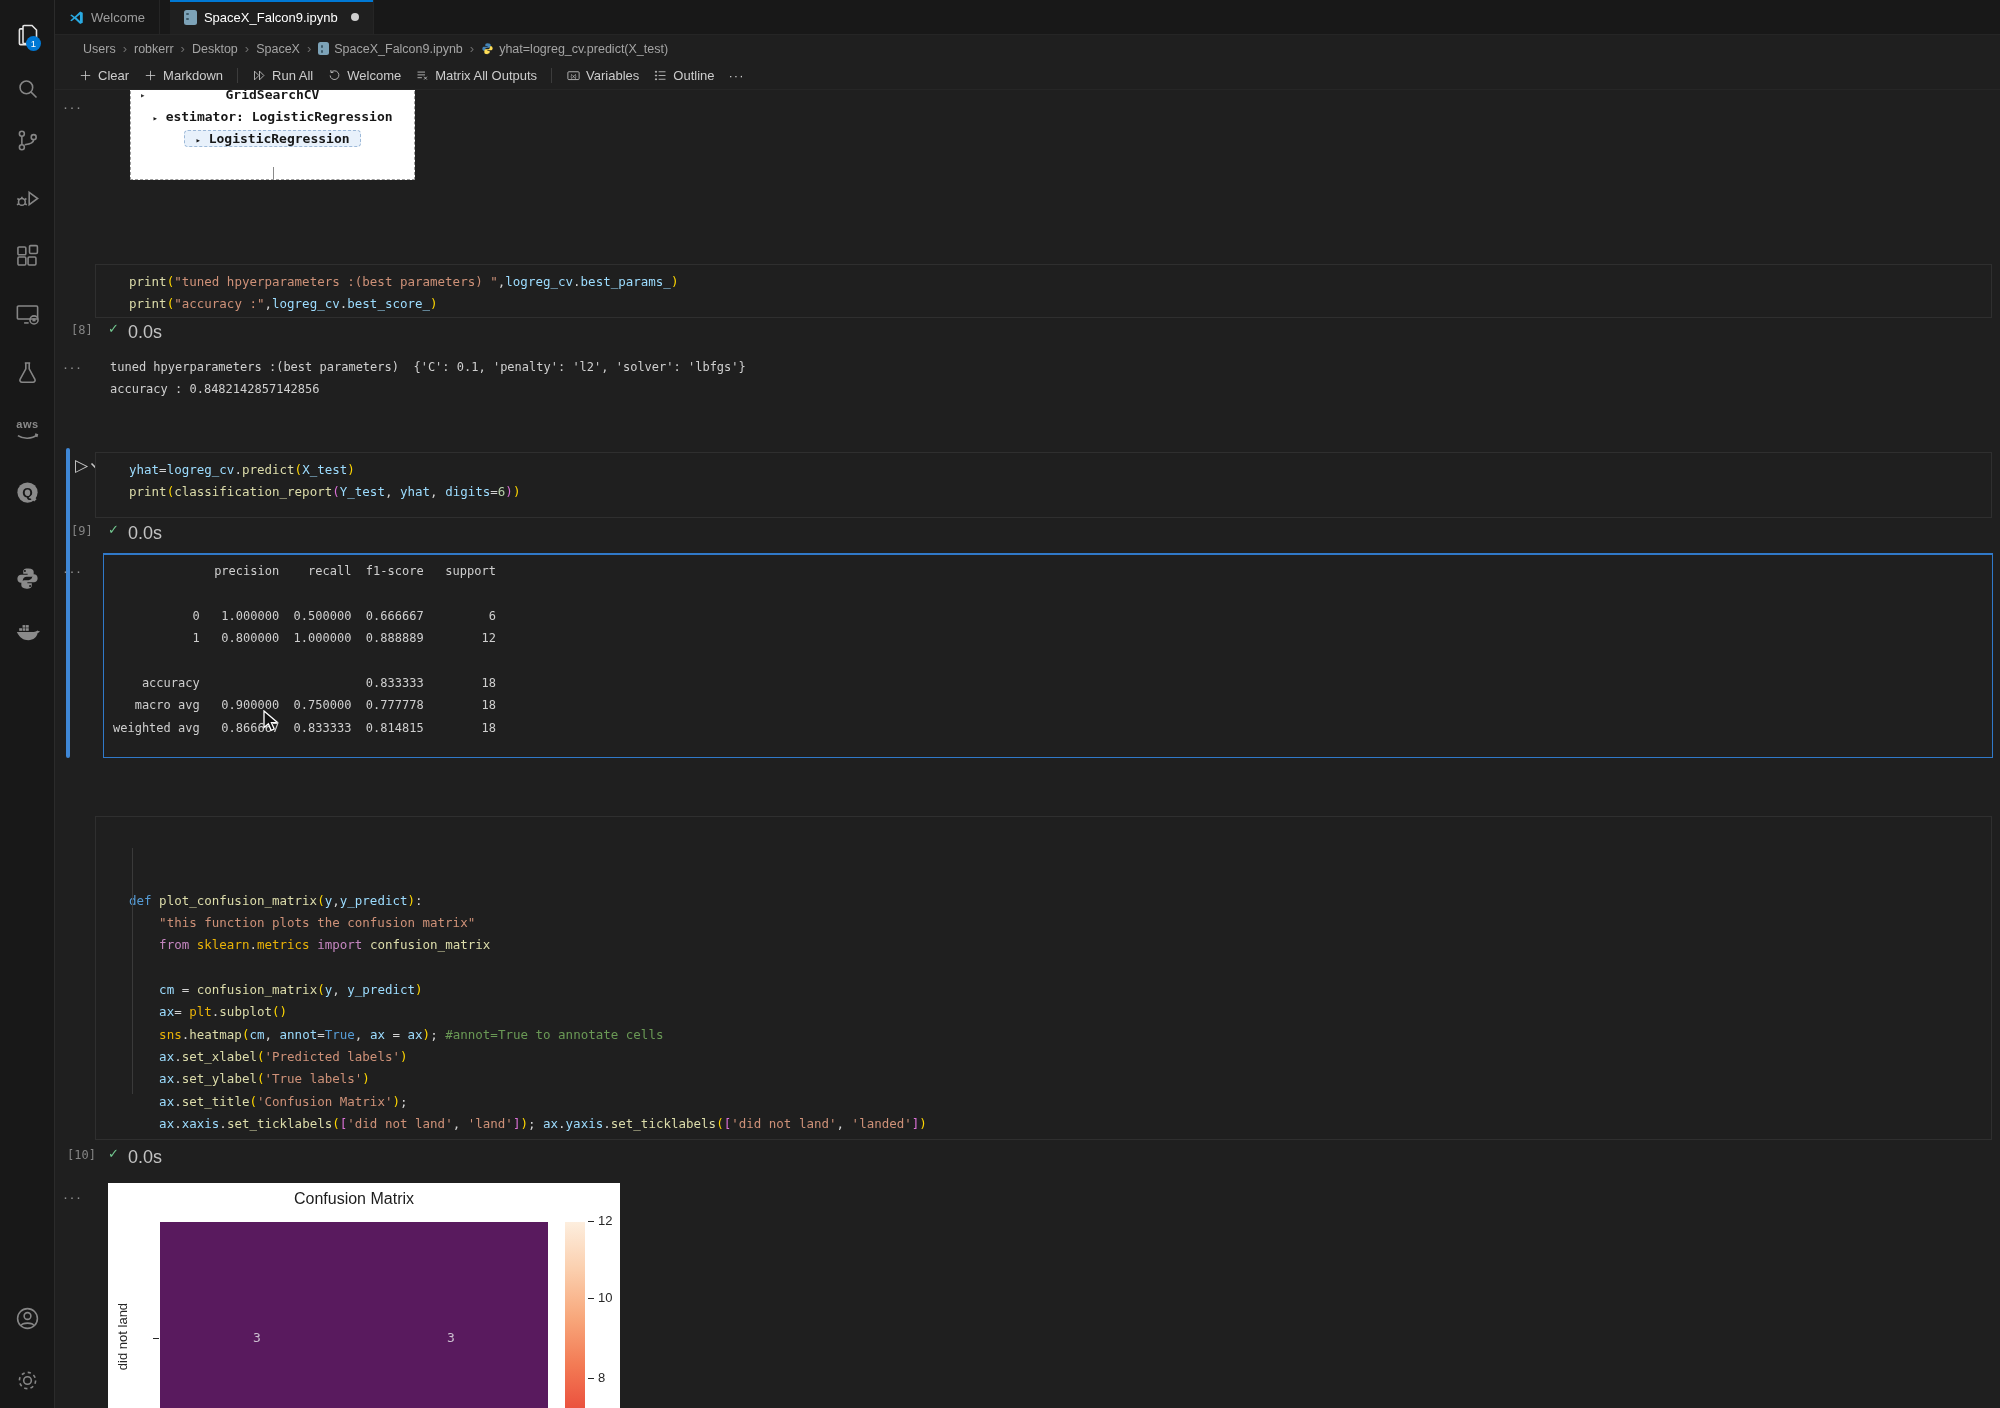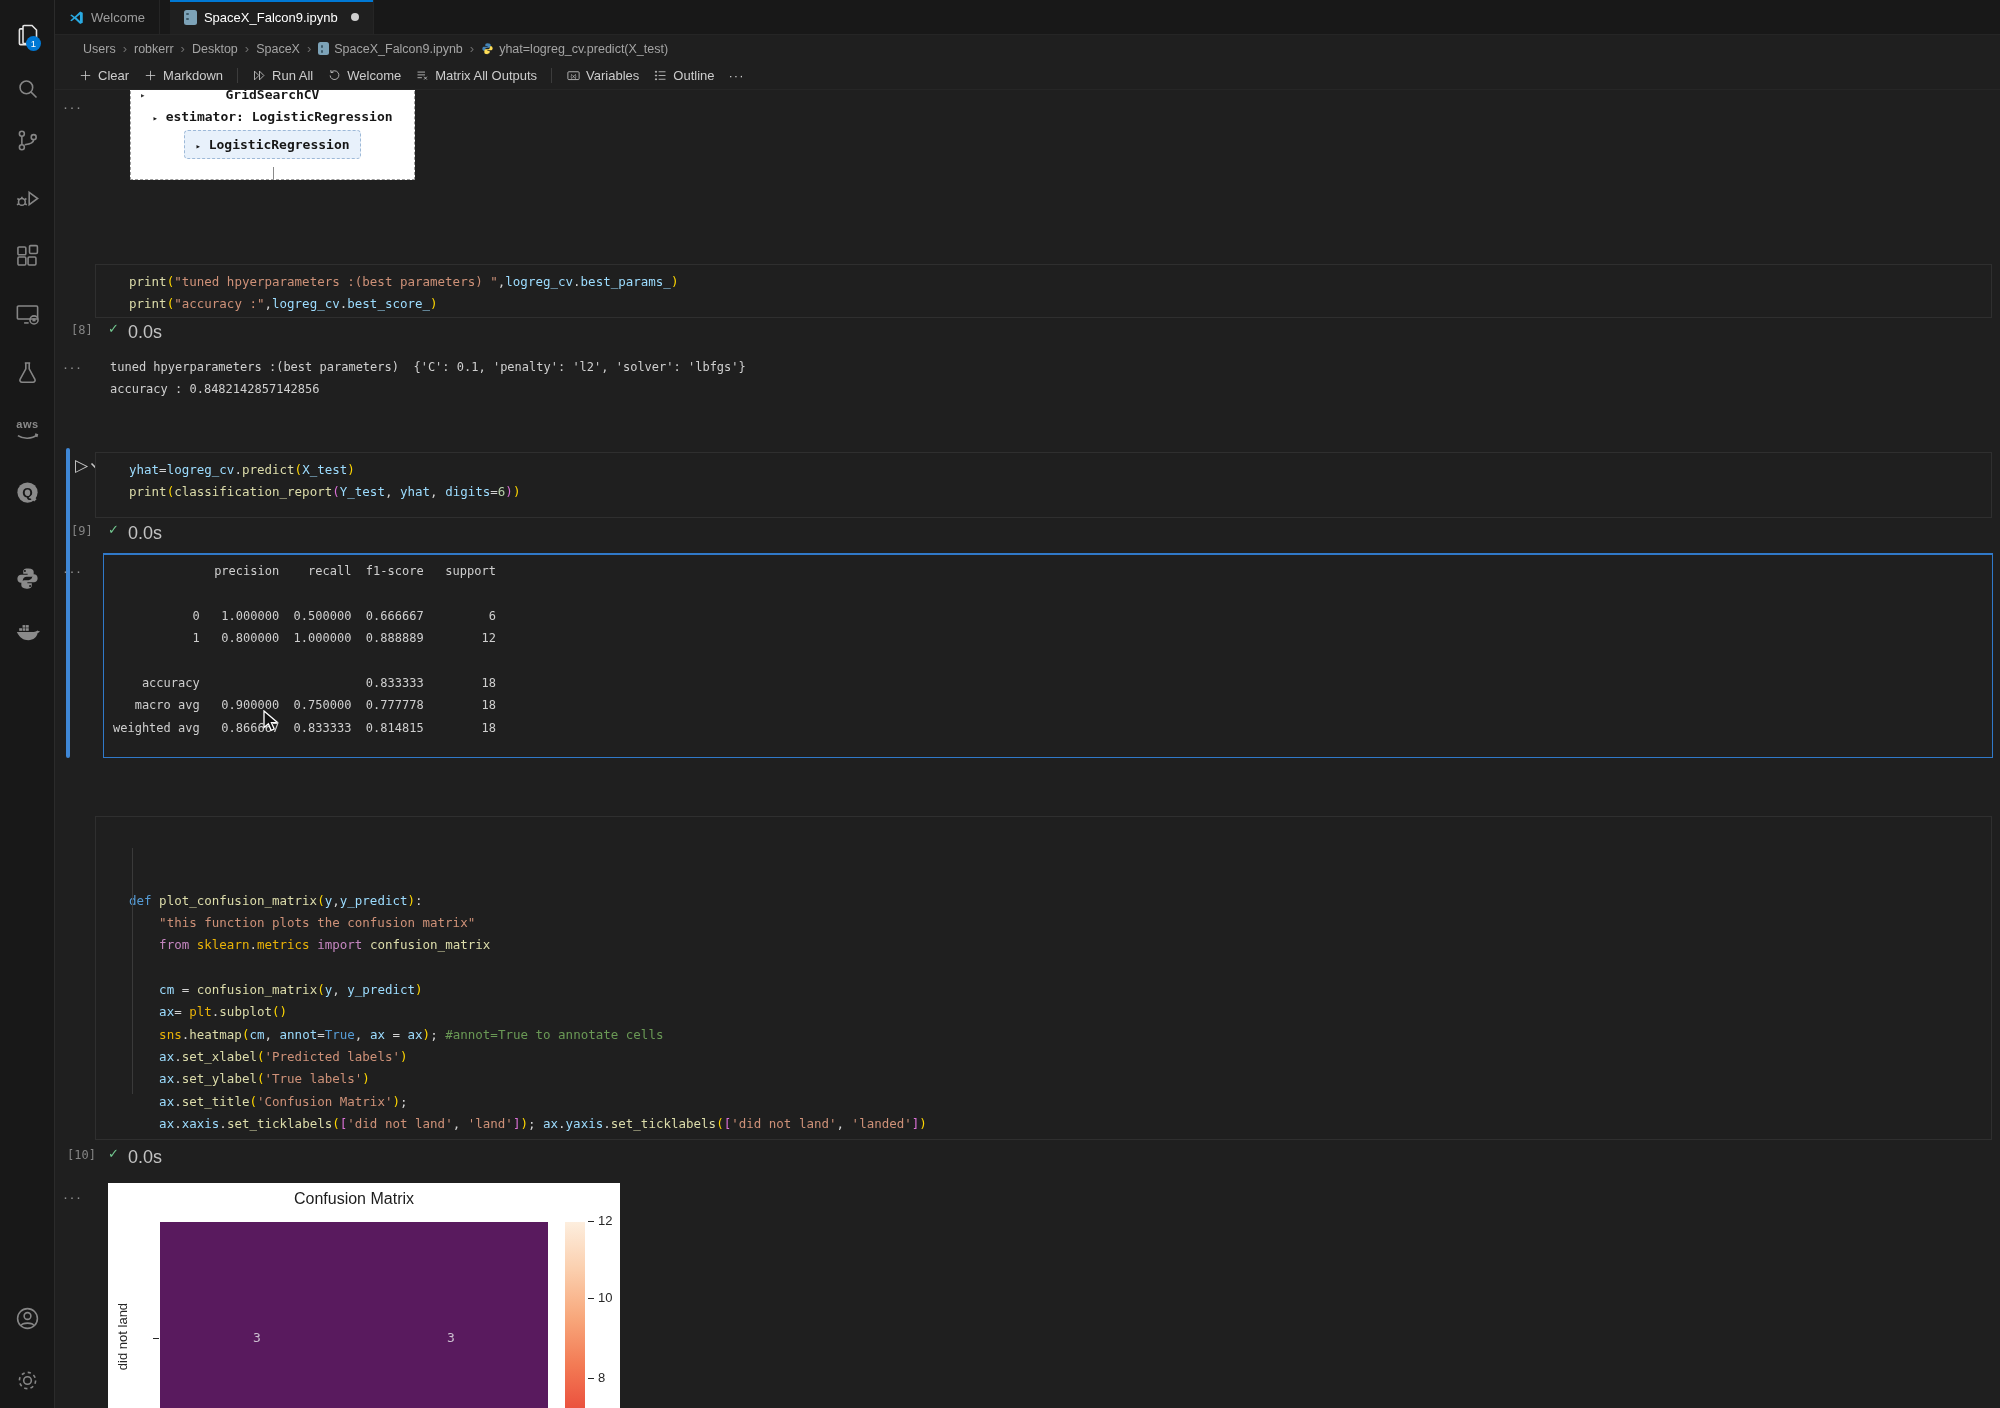--- a/index.html
+++ b/index.html
@@ -48,21 +48,21 @@
   #notebook { position:absolute; left:55px; top:90px; right:0; bottom:0; background:#1f1f1f; overflow:hidden; }
   .gutter-more { position:absolute; color:#8f8f8f; font-size:15px; letter-spacing:1.5px; }
 
   
   #est-widget { position:absolute; left:75px; top:-14px; width:285px; height:104px; background:#ffffff;
                 border:1px dashed #9a9a9a; overflow:hidden; text-align:center;
                 font-family:"DejaVu Sans Mono", monospace; color:#161616; }
   #est-widget .exp { position:absolute; left:9px; font-size:9px; color:#333; }
   .est-title { margin-top:10px; font-size:13px; font-weight:bold; }
   .est-line  { margin-top:7px; font-size:13px; font-weight:bold; }
-  .est-inner { display:inline-block; margin-top:6px; padding:6px 10px; font-size:13px; font-weight:bold;
+  .est-inner { display:inline-block; margin-top:6px; padding:0 10px; font-size:13px; font-weight:bold;
                background:#e8f1fb; border:1px dashed #9db9d8; border-radius:4px; }
   .est-stem  { position:absolute; left:50%; bottom:0; width:1px; height:12px; background:#8a8a8a; }
 
   
   .cell-editor { position:absolute; left:40px; right:8px; background:#1f1f1f; border:1px solid #2f2f2f;
                  padding:6px 0 0 33px; white-space:pre; font-family:"DejaVu Sans Mono", monospace;
                  font-size:12.5px; line-height:22.3px; overflow:hidden; }
   .cl { height:22.3px; }
   .exec-label { position:absolute; color:#858585; font-size:12px; font-family:"DejaVu Sans Mono", monospace; }
   .exec-check { position:absolute; color:#73c991; font-size:13px; }

